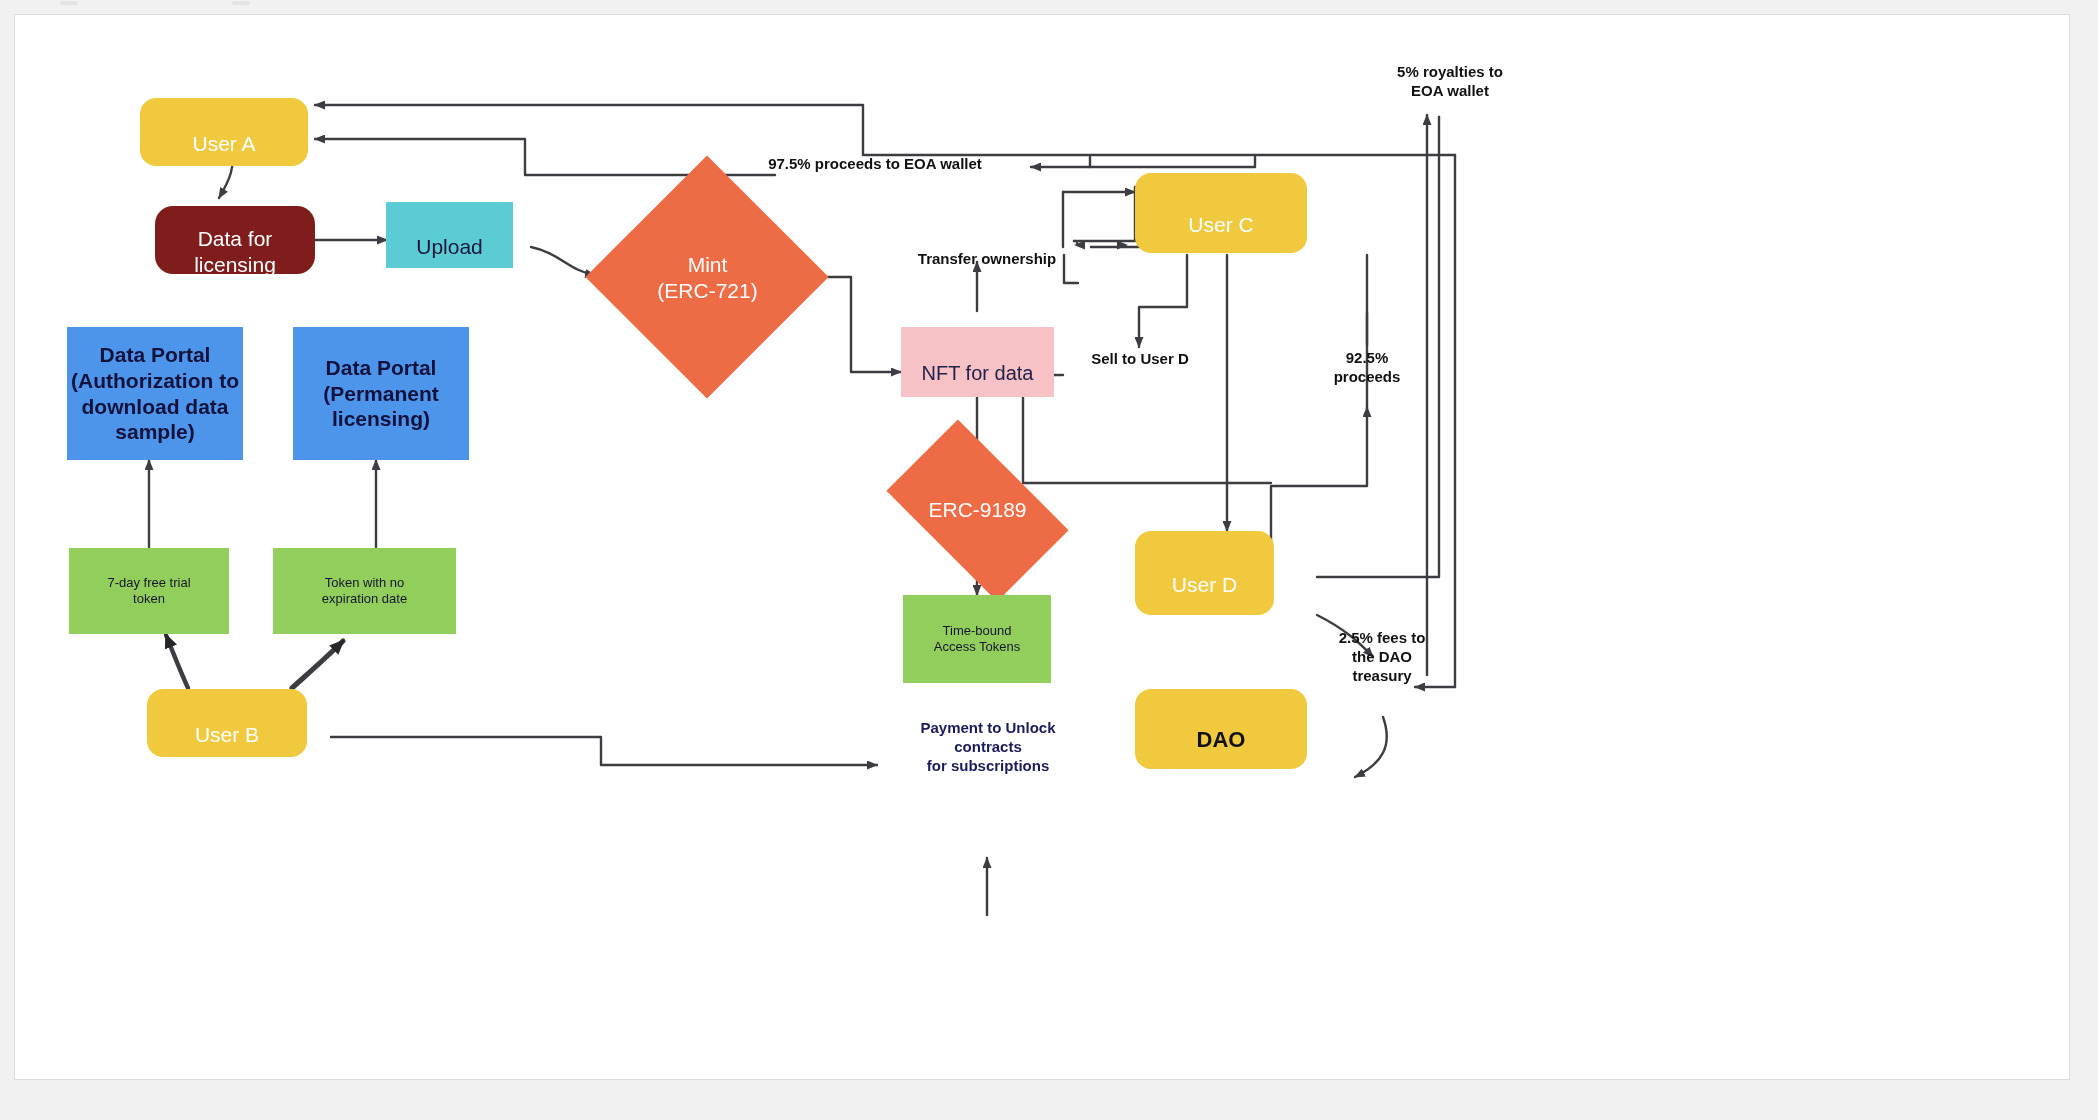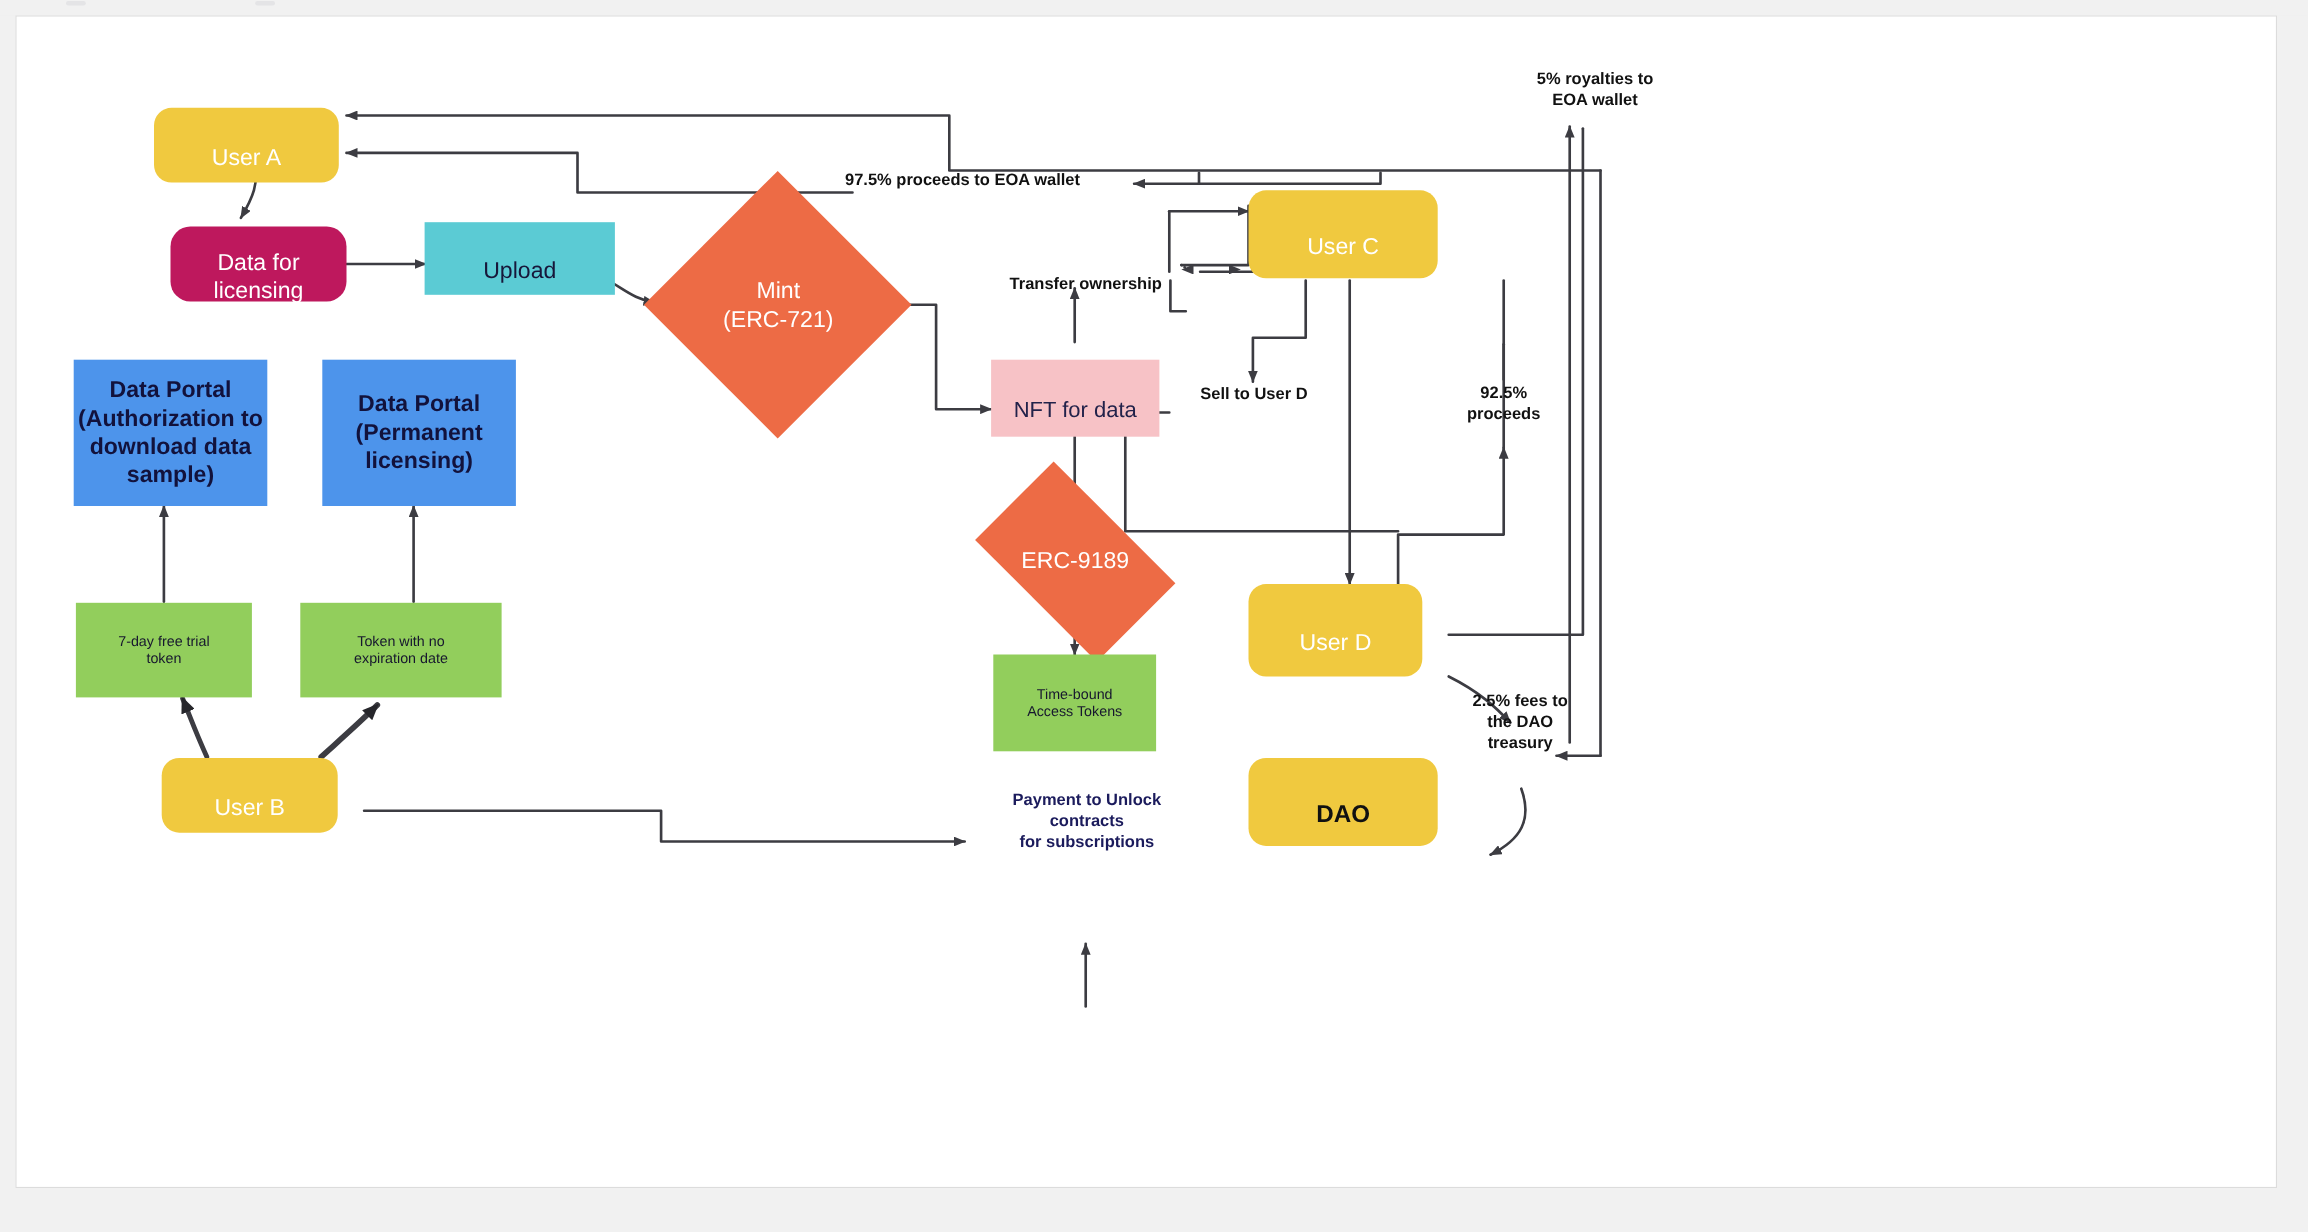--- a/index.html
+++ b/index.html
@@ -49,21 +49,21 @@
     justify-content: center;
     text-align: center;
     line-height: 1.22;
     z-index: 5;
   }
   .node-label { display: block; width: 100%; padding: 0 6px; margin-top: 23px; }
 
   .rounded  { border-radius: 16px; }
   .n-user   { background: #F0C93F; color: #ffffff; font-size: 21px; font-weight: 400; }
   .n-dao    { background: #F0C93F; color: #111111; font-size: 22px; font-weight: 700; }
-  .n-black  { background: #be185d; color: #ffffff; font-size: 21px; border-radius: 18px; }
+  .n-black  { background: #7f1d1d; color: #ffffff; font-size: 21px; border-radius: 18px; }
   .n-teal   { background: #5BCBD4; color: #17173a; font-size: 21px; }
   .n-blue   { background: #4D94EB; color: #12123c; font-size: 21px; font-weight: 700; }
   .n-green  { background: #92CE5C; color: #16162e; font-size: 13px; font-weight: 400; }
   .n-pink   { background: #F7C2C6; color: #22224a; font-size: 20px; }
 
   
   .diamond {
     position: absolute;
     background: #ED6B45;
     transform: rotate(45deg);
@@ -189,21 +189,21 @@
     </svg>
 
     <div class="node rounded n-user" style="left:125px; top:83px; width:168px; height:68px;">
       <span class="node-label">User A</span>
     </div>
 
     <div class="node n-black" style="left:140px; top:191px; width:160px; height:68px;">
       <span class="node-label">Data for licensing</span>
     </div>
 
-    <div class="node n-teal" style="left:371px; top:187px; width:173px; height:66px;">
+    <div class="node n-teal" style="left:371px; top:187px; width:127px; height:66px;">
       <span class="node-label">Upload</span>
     </div>
 
     <div class="diamond" style="left:606px; top:176px; width:172px; height:172px;"></div>
     <div class="diamond-text" style="left:620px; top:220px; width:145px; height:85px;">
       <div>
         <span style="display:block">Mint</span>
         <span style="display:block">(ERC-721)</span>
       </div>
     </div>
@@ -256,21 +256,21 @@
       <div style="width:100%">
         <span style="display:block">Time-bound</span>
         <span style="display:block">Access Tokens</span>
       </div>
     </div>
 
     <div class="node rounded n-user" style="left:1120px; top:158px; width:172px; height:80px;">
       <span class="node-label">User C</span>
     </div>
 
-    <div class="node rounded n-user" style="left:1120px; top:516px; width:158px; height:84px;">
+    <div class="node rounded n-user" style="left:1120px; top:516px; width:139px; height:84px;">
       <span class="node-label">User D</span>
     </div>
 
     <div class="node rounded n-dao" style="left:1120px; top:674px; width:172px; height:80px;">
       <span class="node-label">DAO</span>
     </div>
 
     <div class="edge-label" style="left:1340px; top:48px; width:190px;">
       <span style="display:block">5% royalties to</span>
       <span style="display:block">EOA wallet</span>

